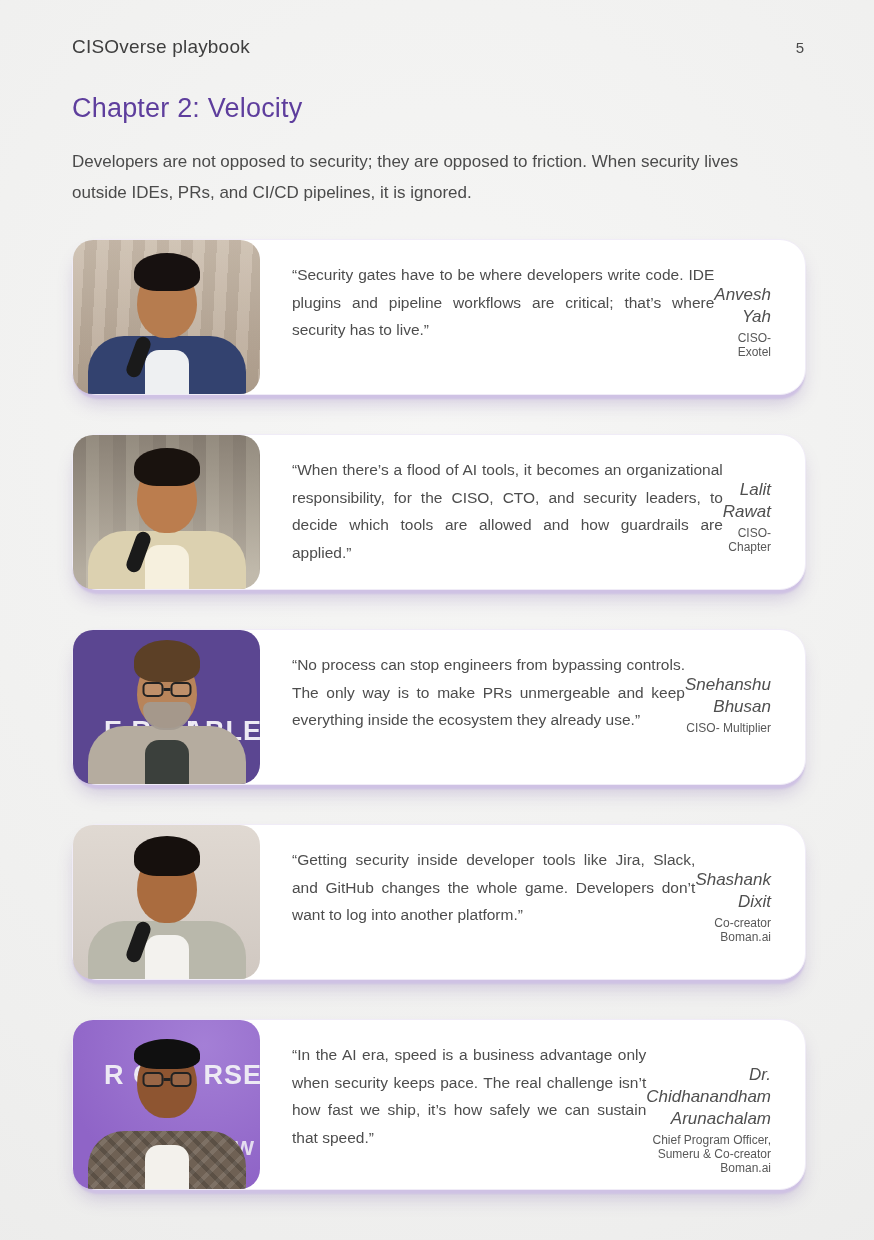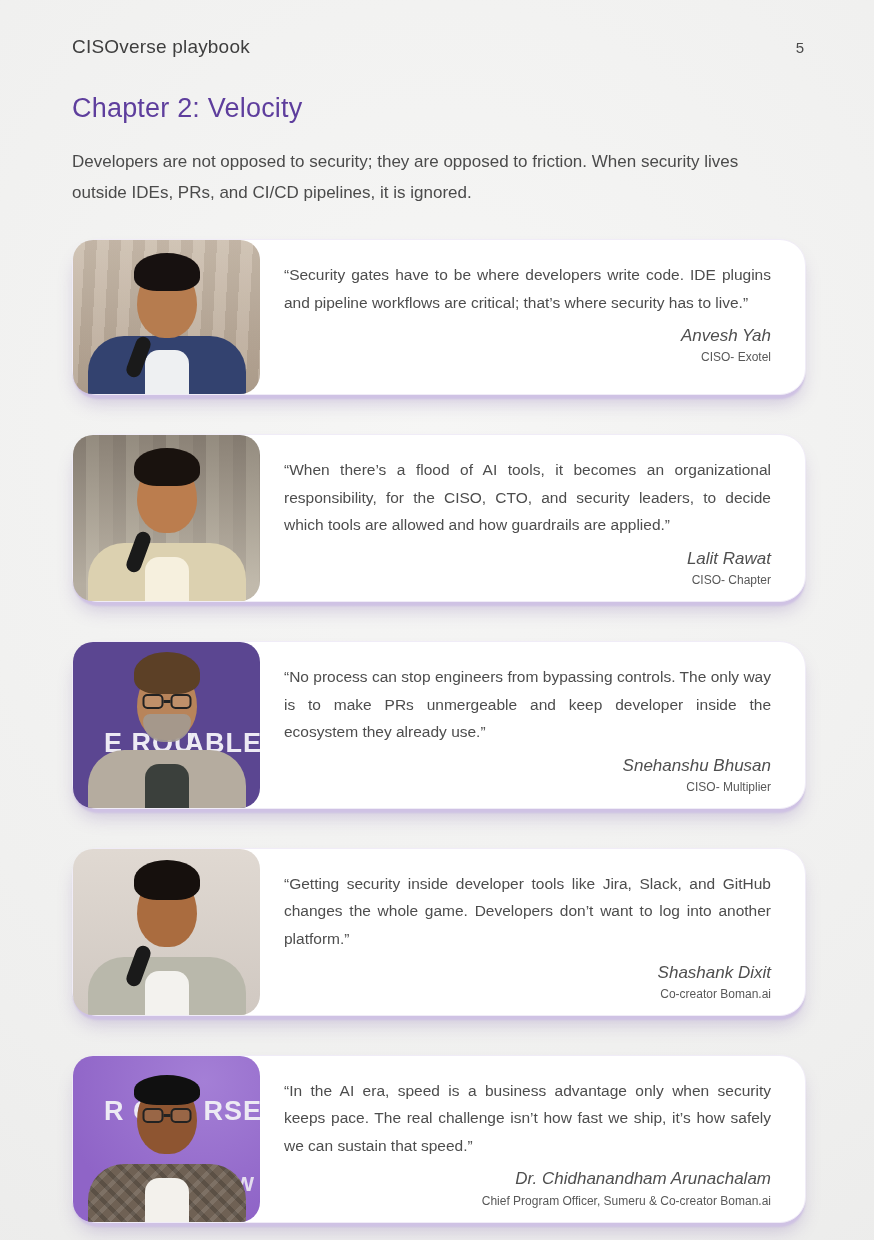--- a/index.html
+++ b/index.html
@@ -22,23 +22,23 @@
   .chapter-intro { margin-top:23px; font-size:17px; line-height:1.8; color:#4b4b4b; max-width:724px; }
 
   
   .cards { margin-top:31px; }
   .card {
     display:flex; width:734px; min-height:156px; margin-bottom:39px;
     background:#ffffff; border-radius:26px;
     border:1px solid #f0ecf7;
     box-shadow:0 5px 2px -1px #cfc2e4, 0 12px 18px -4px rgba(125,98,170,.30);
   }
-  .card-body { flex:1; padding:21px 34px 14px 24px; display:flex; flex-direction:column; }
+  .card-body { flex:1; padding:21px 34px 14px 32px; display:flex; flex-direction:row; }
   .quote { font-size:15.5px; line-height:1.78; color:#4d4d4d; text-align:justify; }
-  .attrib { margin-top:9px; text-align:right; }
+  .attrib { margin-top:23px; text-align:right; }
   .name { font-size:17px; font-style:italic; font-weight:500; color:#4f4f4f; line-height:1.3; }
   .role { margin-top:3px; font-size:12px; color:#585858; }
 
   
   .photo {
     flex:0 0 187px; width:187px; align-self:stretch;
     border-radius:20px; position:relative; overflow:hidden;
   }
   .banner { position:absolute; font-weight:700; color:#edeaf4; letter-spacing:1px; z-index:1;
             font-size:27px; font-family:"Liberation Sans", sans-serif;padding-left:30px; }
@@ -163,21 +163,21 @@
           <div class="hair"></div>
           <div class="beard"></div>
           <div class="glasses">
             <i class="lens"></i>
               <i class="bridge"></i>
               <i class="lens"></i>
           </div>
         </div>
       </div>
       <div class="card-body">
-        <p class="quote">“No process can stop engineers from bypassing controls. The only way is to make PRs unmergeable and keep developer inside the ecosystem they already use.”</p>
+        <p class="quote">“No process can stop engineers from bypassing controls. The only way is to make PRs unmergeable and keep everything inside the ecosystem they already use.”</p>
         <div class="attrib">
           <div class="name">Snehanshu Bhusan</div>
           <div class="role">CISO- Multiplier</div>
         </div>
       </div>
     </article>
 
     <article class="card">
       <div class="photo p4">
         <div class="person">

